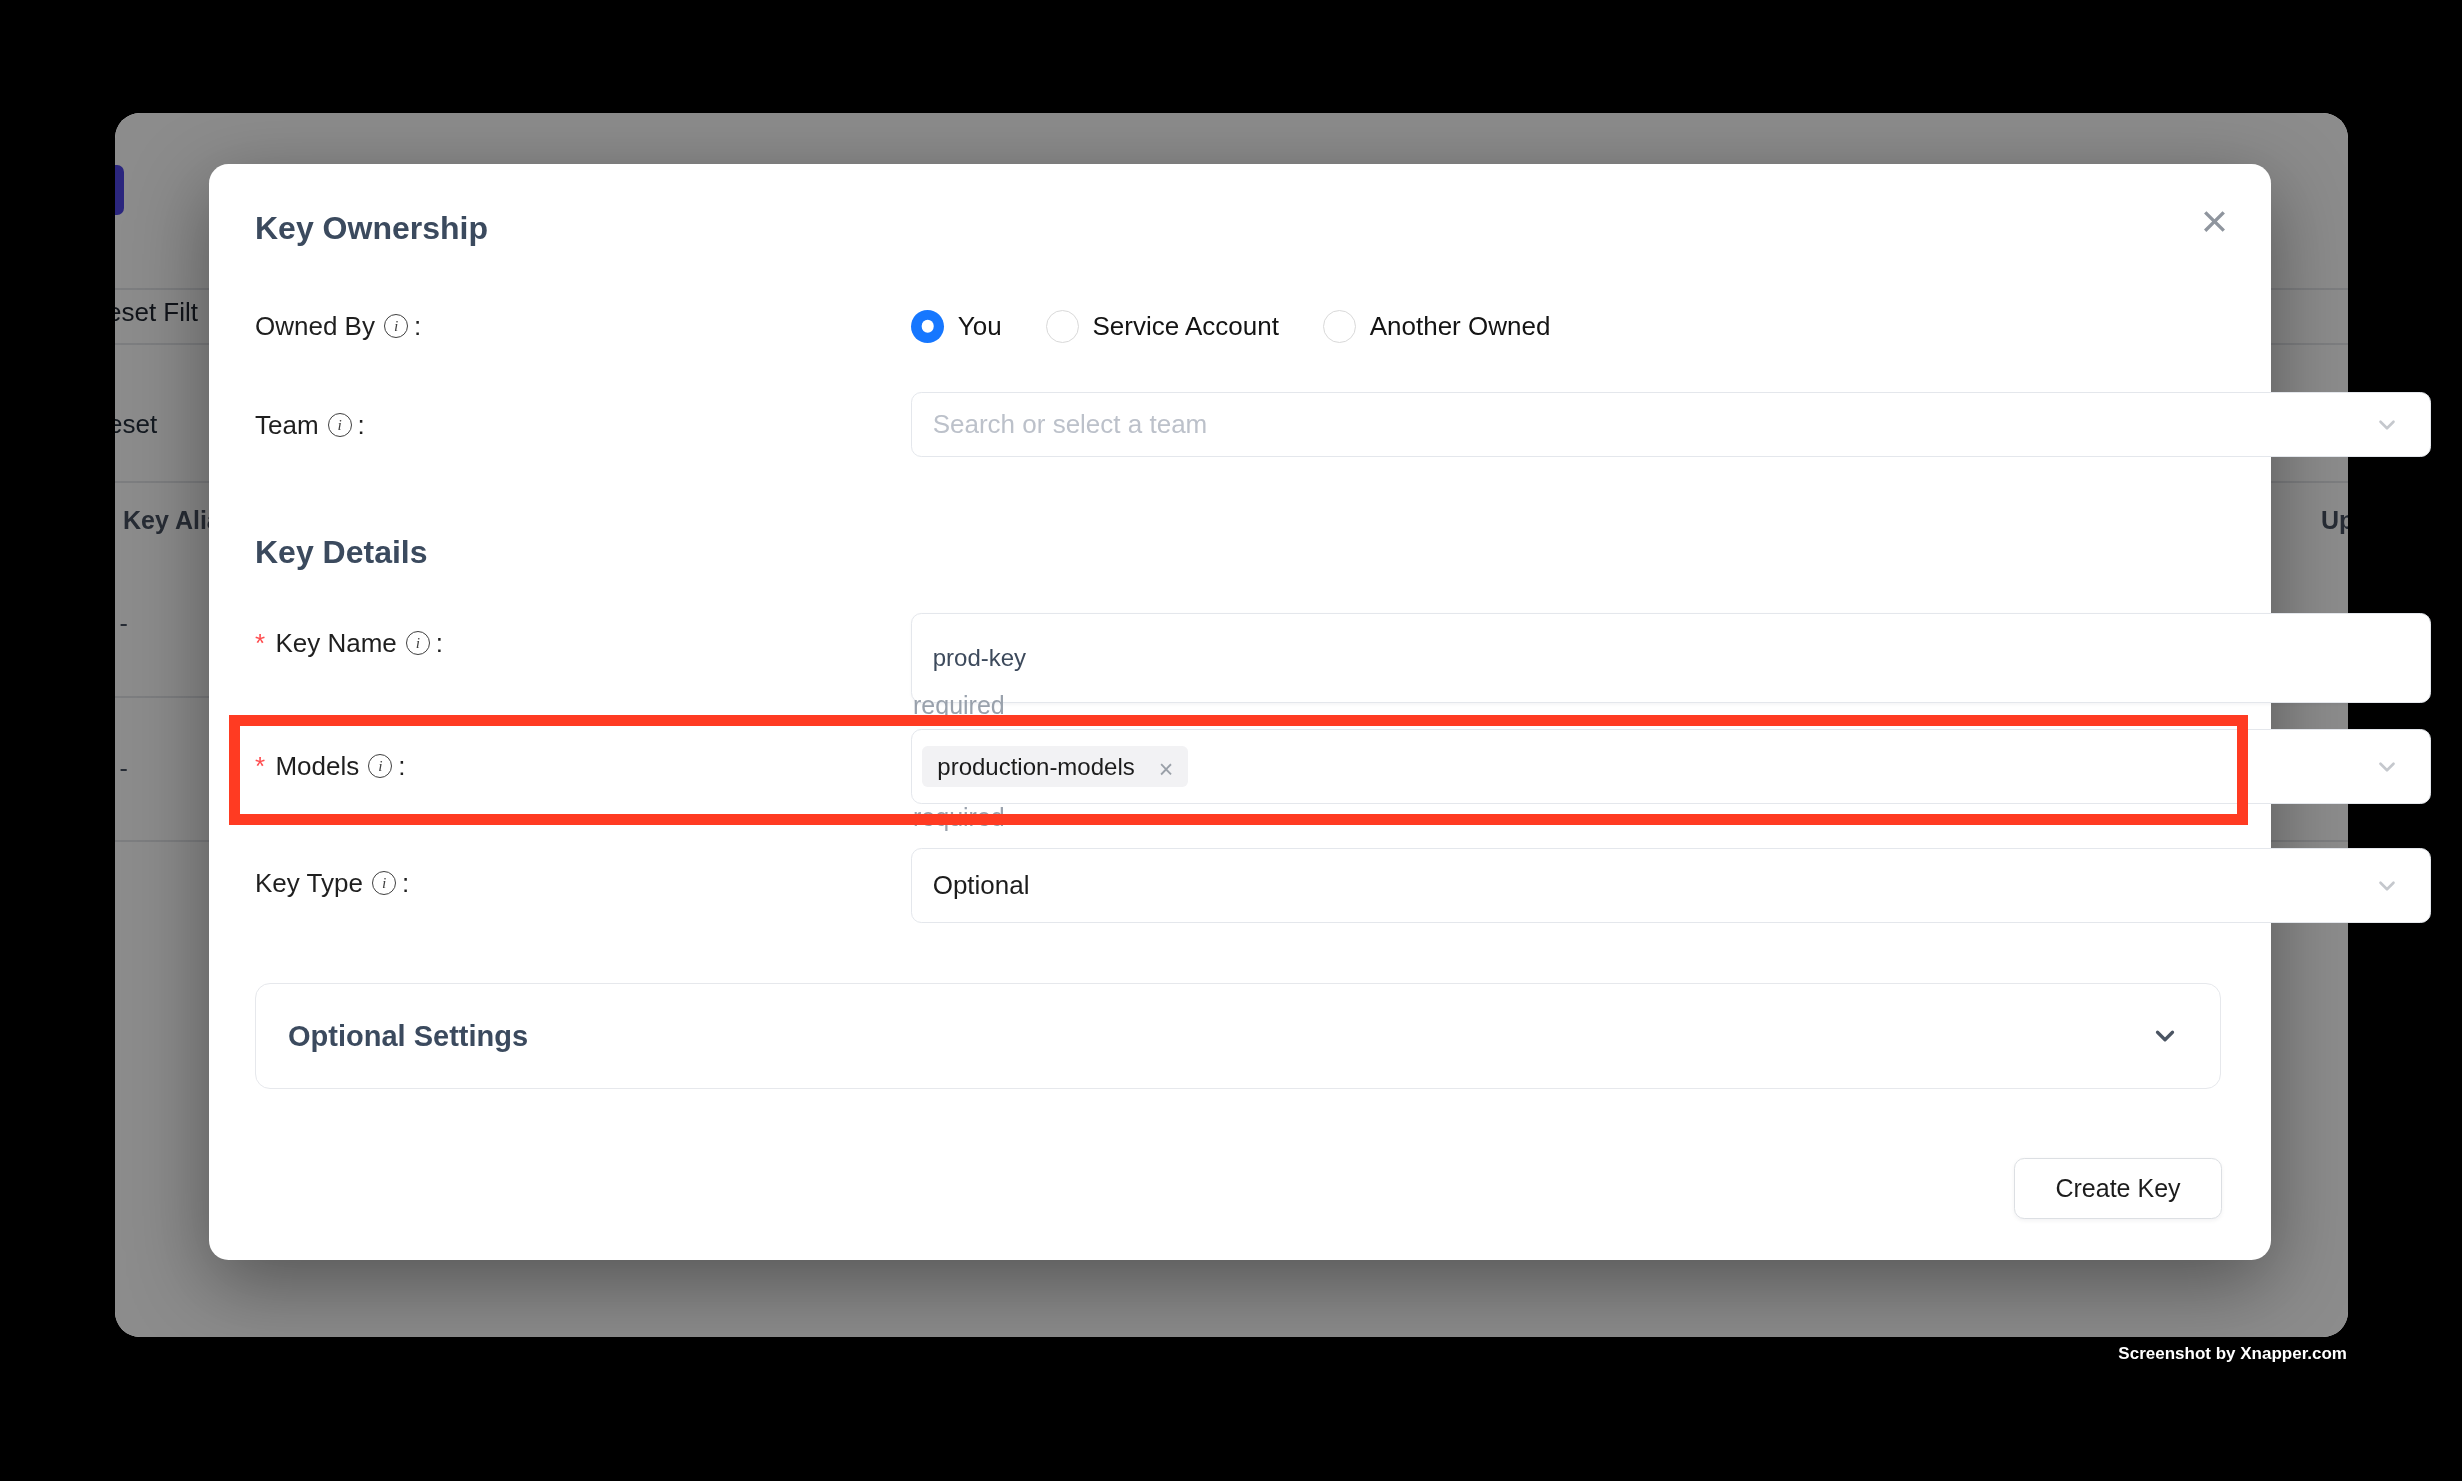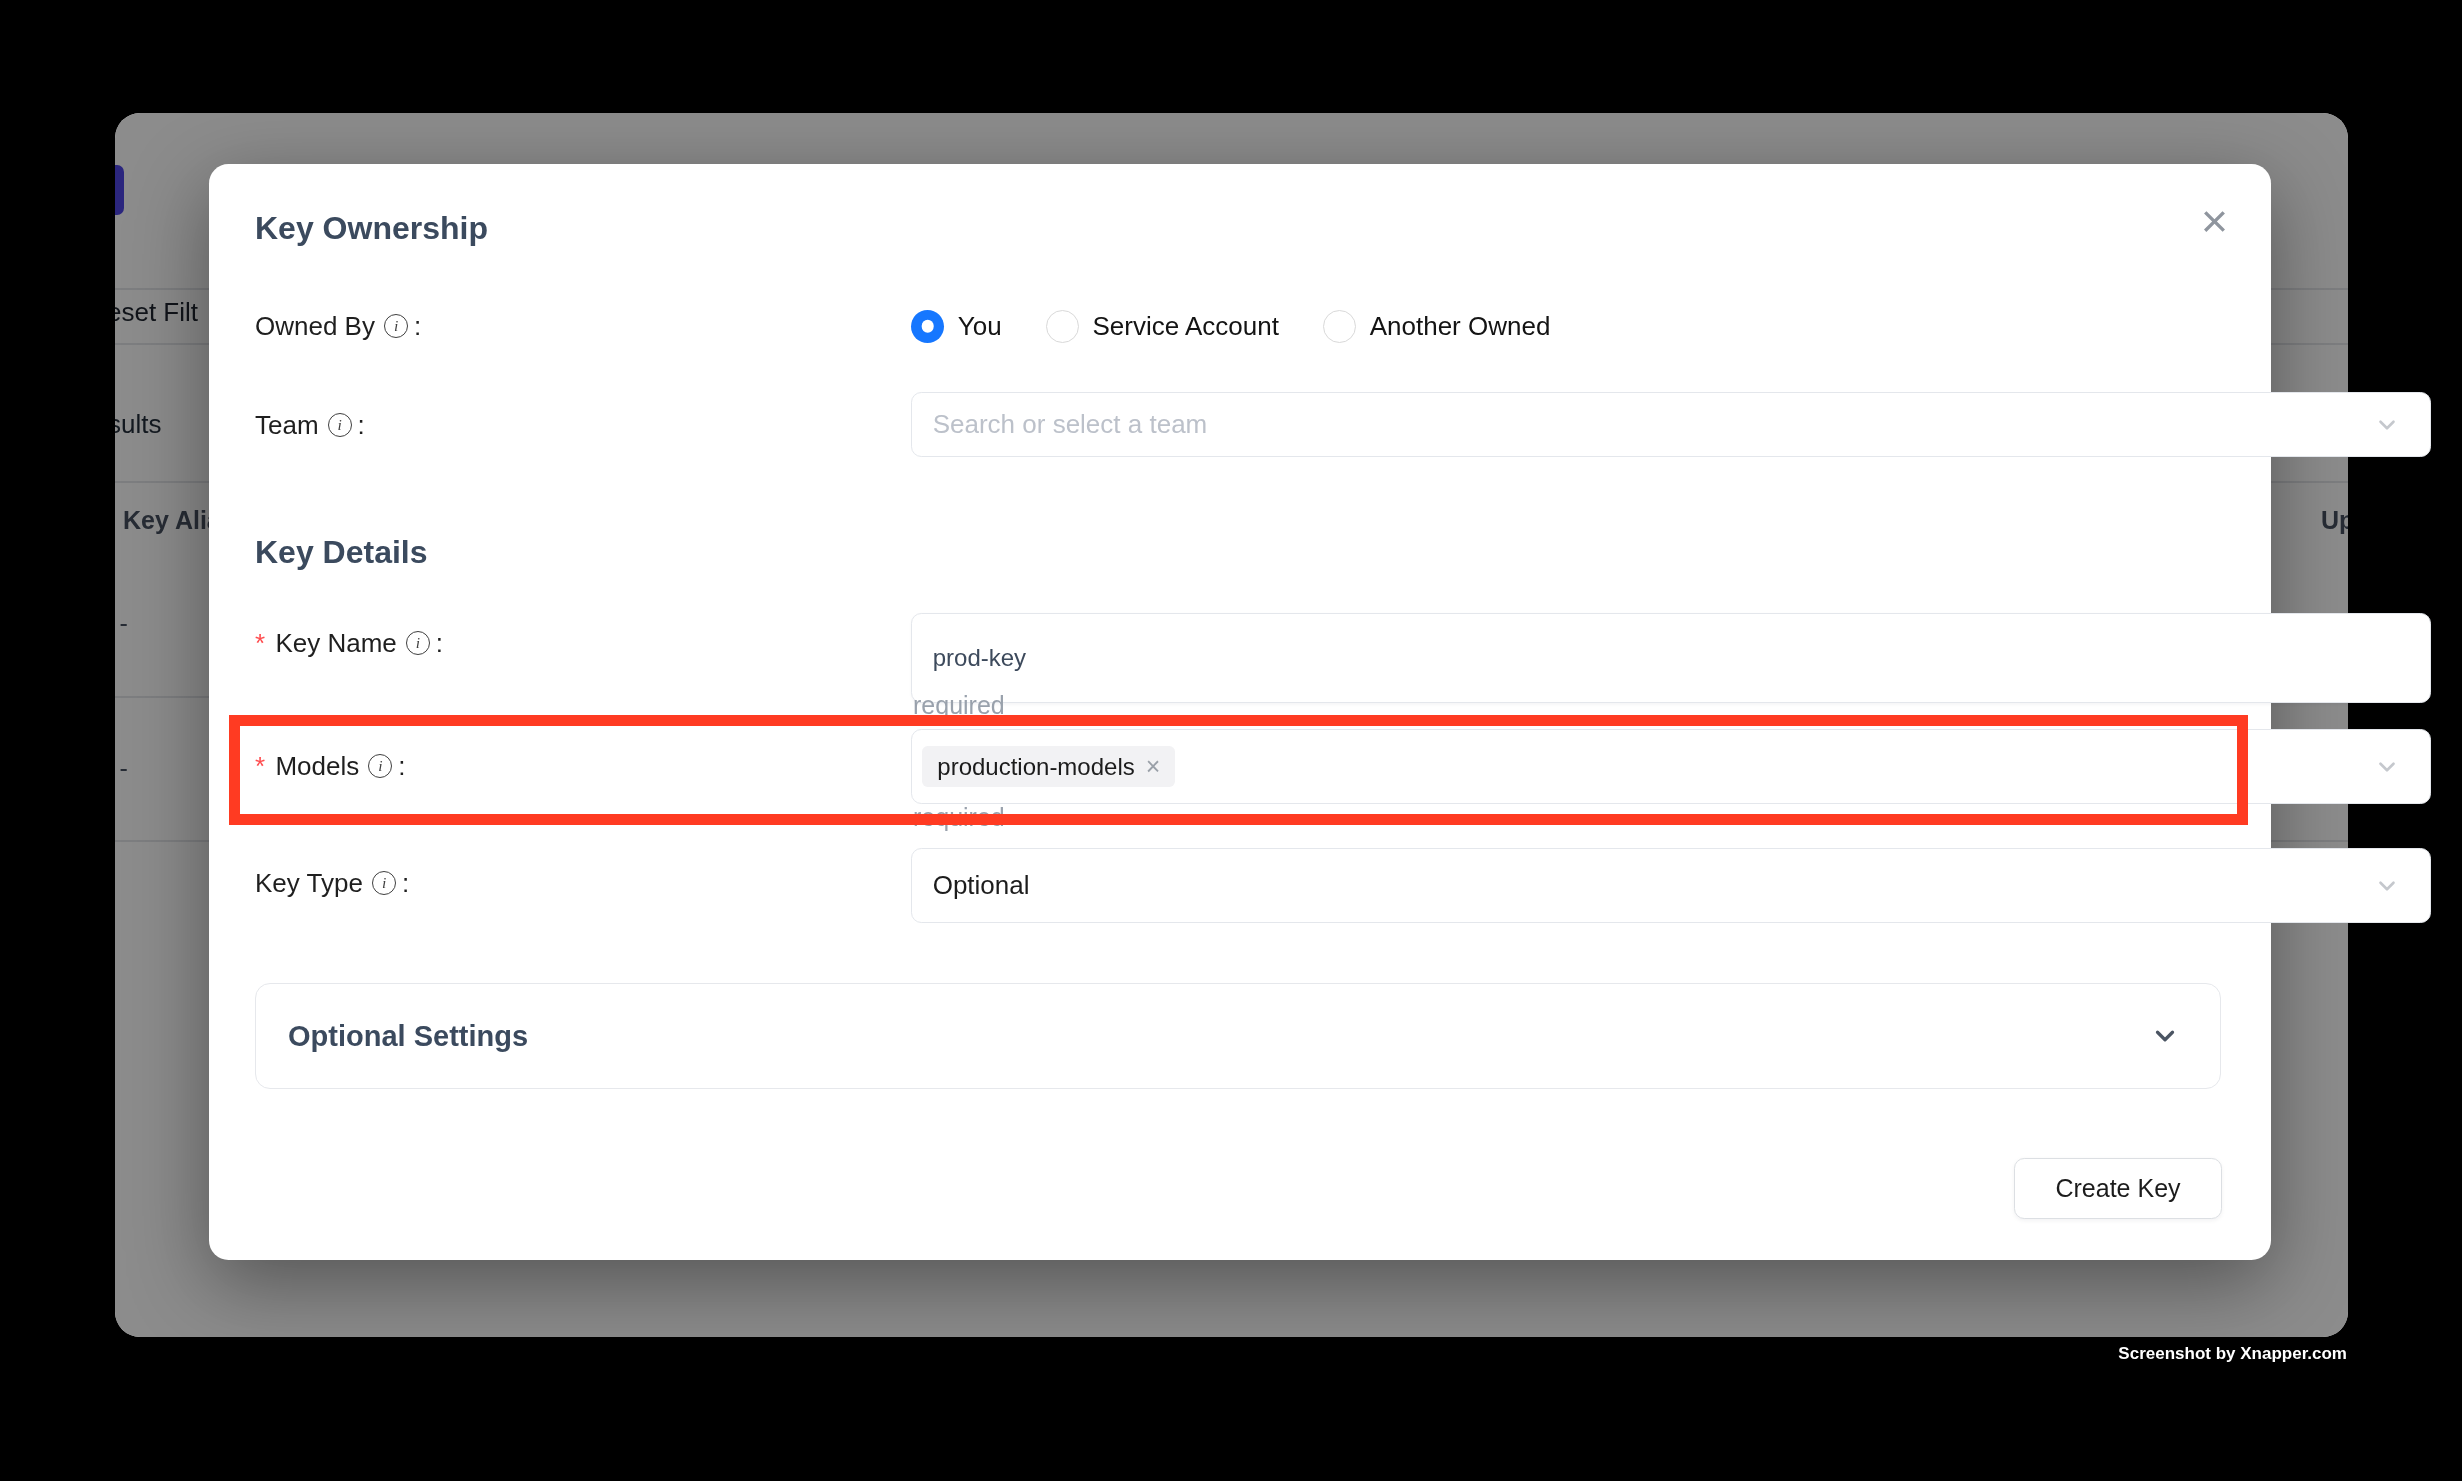--- a/index.html
+++ b/index.html
@@ -48,21 +48,21 @@
   .ctl input { border:none; outline:none; background:transparent; width:100%;
                font-size:26px; color:#222; font-family:inherit; }
   .ctl input::placeholder { color:#bcc1ca; opacity:1; }
   .chevron { position:absolute; right:30px; top:50%; transform:translateY(-50%); width:26px; height:26px; }
   .team-select { top:228px; height:65px; padding:0 20.7px; }
   .name-input { top:449px; height:90px; padding:0 20.7px; box-shadow:0 1.1px 2.9px rgba(16,24,40,.04); }
   .name-input input { font-size:24px; color:#3d4a5c; }
   .models-select { top:565px; height:75px; padding:0 10.3px; }
   .type-select { top:684px; height:75px; padding:0 20.7px; font-size:26px; color:#1c1c1c; }
 
-  .model-tag { display:flex; align-items:center; gap:11px; background:#f2f2f4; border-radius:5.7px;
+  .model-tag { display:flex; align-items:flex-end; gap:24px; background:#f2f2f4; border-radius:5.7px;
                padding:6.9px 15px; font-size:24px; color:#1c1c1c; white-space:nowrap; }
   .tag-x { color:#9aa0a8; font-size:25px; line-height:23px; cursor:pointer; }
 
   .req-hint { position:absolute; left:704px; font-size:25px; color:#99a1ac; }
 
   .opt-card { position:absolute; left:46px; top:819px; width:1966px; height:106px;
               border:1.4px solid #e6e8ec; border-radius:15px; background:#fff;
               display:flex; align-items:center; padding:0 32px; cursor:pointer; }
   .opt-title { font-size:29px; font-weight:600; color:#3b4a5e; }
   .opt-chevron { position:absolute; right:40px; top:50%; transform:translateY(-50%); width:30px; height:30px; }
@@ -80,21 +80,21 @@
                color:#fff; white-space:nowrap; }
 </style>
 </head>
 <body>
 
 <div class="stage">
 
   <div class="window">
     <div class="indigo-btn"></div>
     <div class="win-divider" style="top:175px"></div>
-    <div class="bg-text" style="left:-6.9px; top:298px; font-weight:500; color:#26303d; font-size:26px; top:296px;">sults</div>
+    <div class="bg-text" style="left:-6.9px; top:298px; font-weight:500; color:#26303d; font-size:26px; top:296px;">eset</div>
     <div class="bg-text" style="left:-8px; top:184px;">eset Filt</div>
     <div class="win-divider" style="top:230px"></div>
     <div class="win-divider" style="top:368px"></div>
     <div class="bg-strong bg-text" style="left:8px; top:393px;">Key Alia</div>
     <div class="bg-strong bg-text" style="left:2206px; top:393px;">Up</div>
     <div class="bg-dash bg-text" style="left:4.6px; top:496px;">-</div>
     <div class="bg-date bg-text" style="left:2206px; top:496px;">11/</div>
     <div class="win-divider" style="top:583px"></div>
     <div class="bg-dash bg-text" style="left:4.6px; top:641px;">-</div>
     <div class="bg-date bg-text" style="left:2206px; top:641px;">11/</div>

